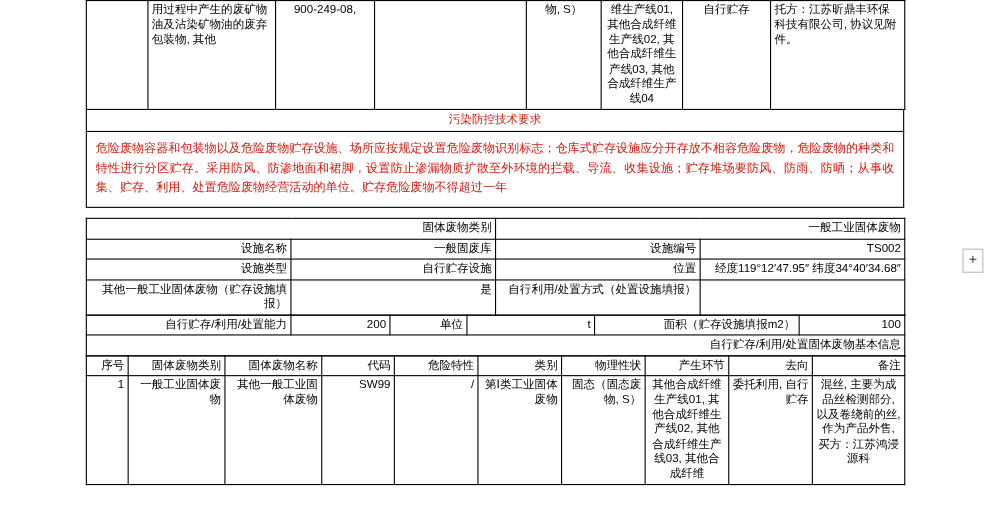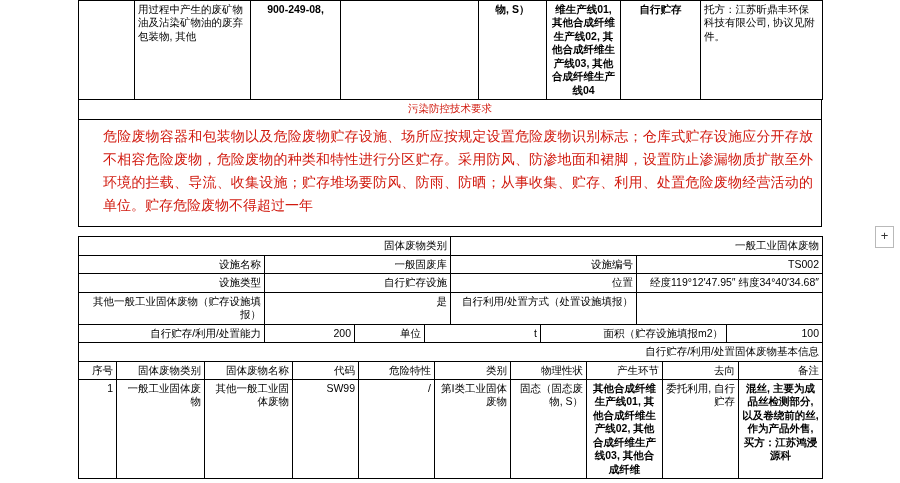--- a/index.html
+++ b/index.html
@@ -34,30 +34,29 @@
   }
   table.tbl td {
     border: 1px solid #000000;
     padding: 2px 3px;
     vertical-align: top;
     font-size: 10.5px;
     line-height: 1.28;
     word-break: break-all;
   }
   td.c { text-align: right; vertical-align: middle; }
-  td.ctr-top { text-align: center; vertical-align: top; font-weight: bold; }
+  td.ctr-top { text-align: center; vertical-align: top; }
   .redbox {
     border: 1px solid #000000;
     border-top: none;
-    padding: 6px 8px 8px 24px;
+    padding: 6px 8px 8px 8px;
     color: #d11a0f;
-    font-size: 14px;
+    font-size: 11px;
     line-height: 1.65;
     text-align: justify;
-    font-family: Liberation Mono, monospace;
   }
   .redhead {
     border: 1px solid #000000;
     text-align: center;
     color: #d11a0f;
     font-size: 10.5px;
     padding: 2px 0 3px 0;
     font-family: Liberation Mono, monospace;
   }
   .gap { height: 9px; }

